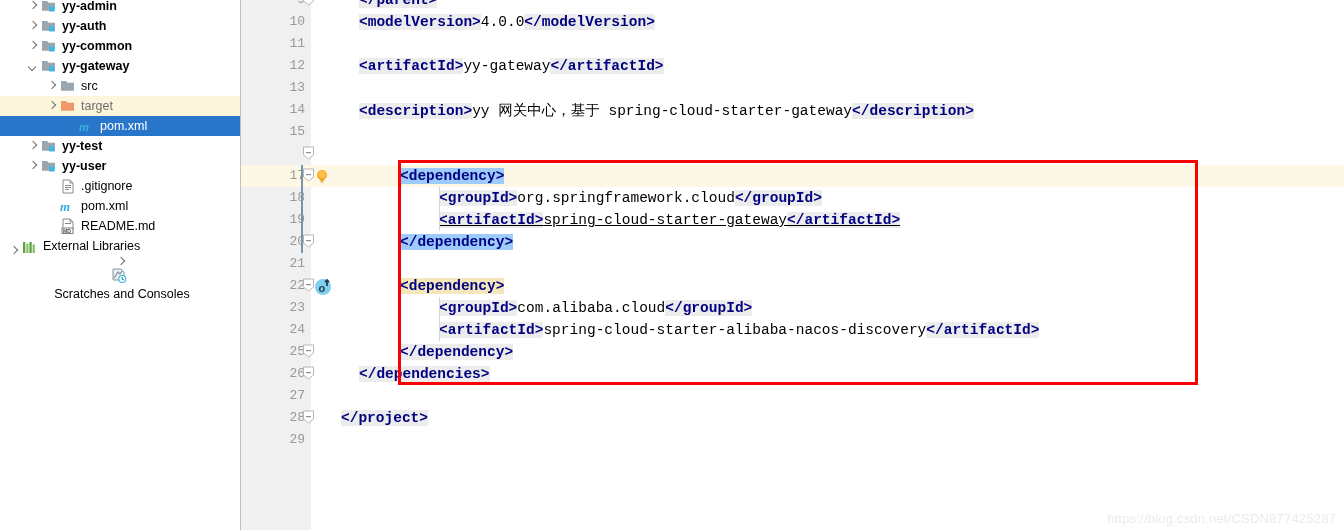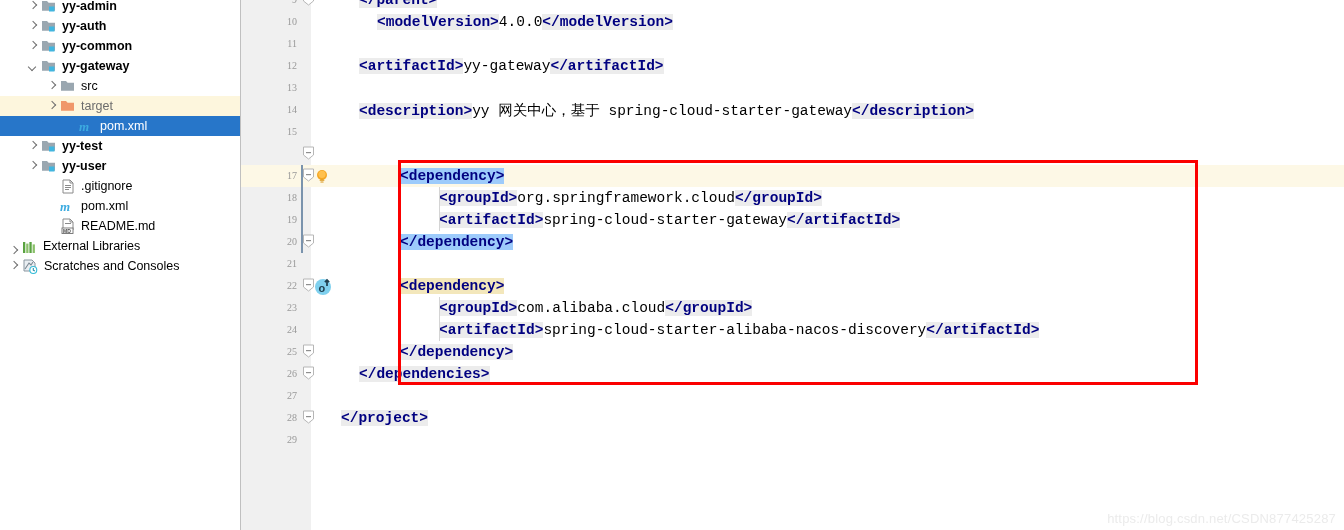--- a/index.html
+++ b/index.html
@@ -109,26 +109,26 @@
   .lrow {
     position: absolute;
     left: 0; right: 0;
     height: 22px;
     line-height: 22px;
   }
   .lrow.current { background: #fdf8e6; }
 
   .lnum {
     position: absolute;
-    left: 4px;
+    left: 12px;
     width: 52px;
     text-align: right;
     color: #999999;
-    font-size: 10px;
-    font-family: Liberation Serif, serif;
+    font-size: 13px;
+    font-family: Liberation Mono, monospace;
   }
   .ltext {
     position: absolute;
     left: 100px;
     font-size: 14.5px;
     letter-spacing: 0px;
     color: #000000;
     white-space: pre;
     font-family: "Liberation Mono", "DejaVu Sans Mono", monospace;
   }
@@ -323,21 +323,21 @@
               <g>
                 <rect x="1" y="2" width="2.3" height="11" fill="#5aa341"></rect>
                 <rect x="4.2" y="3.6" width="2.3" height="9.4" fill="#8ac06a"></rect>
                 <rect x="7.4" y="2" width="2.3" height="11" fill="#5aa341"></rect>
                 <rect x="10.6" y="4.4" width="2.3" height="8.6" fill="#8ac06a"></rect>
               </g>
             </svg>
           </span>
           <span class="tlabel">External Libraries</span>
         </div>
-        <div class="tree-row" style="position: absolute; left: 0px; right: 0px; top: 256px; padding-left: 8px;">
+        <div class="tree-row" style="position: absolute; left: 0px; right: 0px; top: 256px; padding-left: 8px; flex-direction: column;">
           <span class="arrow right"></span>
           <span class="ticon">
             <svg width="17" height="17" viewBox="0 0 17 17">
               <path d="M2 2 h8 l3 3 v8 H2 Z" fill="#e9eef2" stroke="#8a96a0" stroke-width="1"></path>
               <path d="M3 11 l4-6 2 2 2-3" fill="none" stroke="#7a8791" stroke-width="1.1"></path>
               <circle cx="11.3" cy="12" r="4" fill="#33bcd8"></circle>
               <circle cx="11.3" cy="12" r="2.9" fill="#ffffff"></circle>
               <path d="M11.3 10 v2.1 l1.5 0.9" stroke="#2a8fa8" stroke-width="1.1" fill="none"></path>
             </svg>
           </span>
@@ -353,21 +353,21 @@
     <div id="gutter-edge"></div>
     <div id="bulbcol"></div>
 
     <div class="lines" id="code-lines">
         <div class="lrow" style="top: -11px;">
           <div class="lnum">9</div>
           <div class="ltext" style="left: 118px;"><span class="tag">&lt;/parent&gt;</span></div>
         </div>
         <div class="lrow" style="top: 11px;">
           <div class="lnum">10</div>
-          <div class="ltext" style="left: 136px;"><span class="tag">&lt;modelVersion&gt;</span><span class="txt">4.0.0</span><span class="tag">&lt;/modelVersion&gt;</span></div>
+          <div class="ltext" style="left: 118px;"><span class="tag">&lt;modelVersion&gt;</span><span class="txt">4.0.0</span><span class="tag">&lt;/modelVersion&gt;</span></div>
         </div>
         <div class="lrow" style="top: 33px;">
           <div class="lnum">11</div>
           <div class="ltext" style="left: 118px;"></div>
         </div>
         <div class="lrow" style="top: 55px; padding-left: 32px;">
           <div class="lnum">12</div>
           <div class="ltext" style="left: 118px;"><span class="tag">&lt;artifactId&gt;</span><span class="txt">yy-gateway</span><span class="tag">&lt;/artifactId&gt;</span></div>
         </div>
         <div class="lrow" style="top: 77px;">
@@ -385,21 +385,21 @@
         <div class="lrow current" style="top: 165px;">
           <div class="lnum">17</div>
           <div class="ltext" style="left: 159px;"><span class="tag sel">&lt;dependency&gt;</span></div>
         </div>
         <div class="lrow" style="top: 187px;">
           <div class="lnum">18</div>
           <div class="ltext" style="left: 198px;"><span class="tag">&lt;groupId&gt;</span><span class="txt">org.springframework.cloud</span><span class="tag">&lt;/groupId&gt;</span></div>
         </div>
         <div class="lrow" style="top: 209px;">
           <div class="lnum">19</div>
-          <div class="ltext" style="left: 198px;"><span class="tag">&lt;artifactId&gt;</span><span class="txt">spring-cloud-starter-gateway</span><span class="tag">&lt;/artifactId&gt;</span></div>
+          <div class="ltext" style="left: 198px; text-decoration: underline;"><span class="tag">&lt;artifactId&gt;</span><span class="txt">spring-cloud-starter-gateway</span><span class="tag">&lt;/artifactId&gt;</span></div>
         </div>
         <div class="lrow" style="top: 231px;">
           <div class="lnum">20</div>
           <div class="ltext" style="left: 159px;"><span class="tag sel">&lt;/dependency&gt;</span></div>
         </div>
         <div class="lrow" style="top: 253px;">
           <div class="lnum">21</div>
           <div class="ltext" style="left: 118px;"></div>
         </div>
         <div class="lrow" style="top: 275px;">

